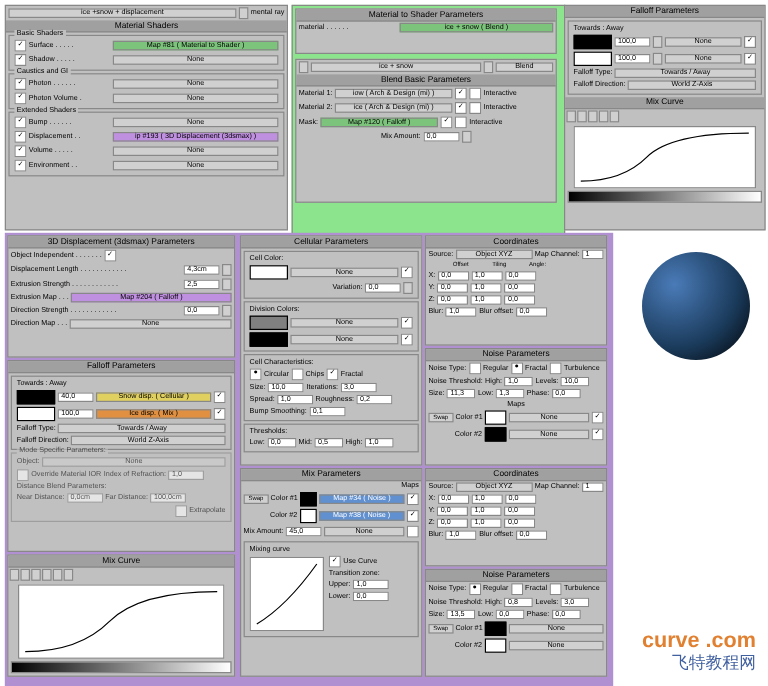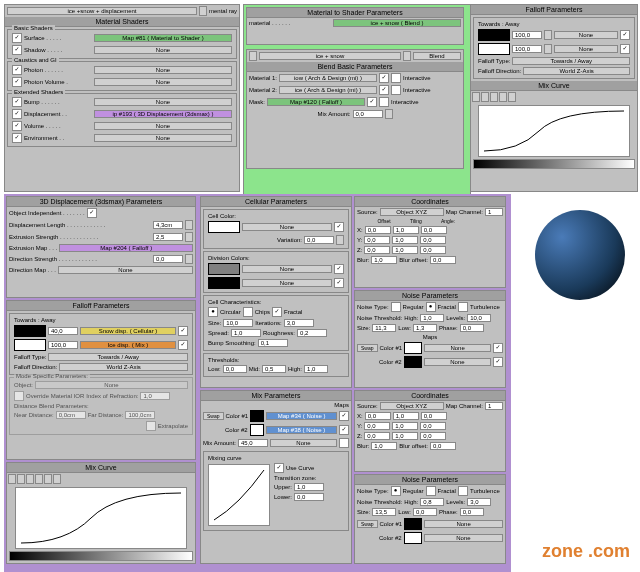--- a/index.html
+++ b/index.html
@@ -575,14 +575,15 @@
         <span class="sw" style="background:#fff;width:16px"></span>
         <span class="btn" style="flex:1">None</span>
       </div>
 </div>
 
 </div>
 
 <div class="sphere"></div>
 
 <div style="position:absolute;right:10px;bottom:10px;text-align:right">
-<div style="font-size:18px;font-weight:bold;color:#e08030">zone .com</div>
+<div style="font-size:18px;font-weight:bold;color:#e08030">curve .com</div>
+<div style="font-size:14px;color:#4060a0">飞特教程网</div>
 </div>
 
 </body></html>

